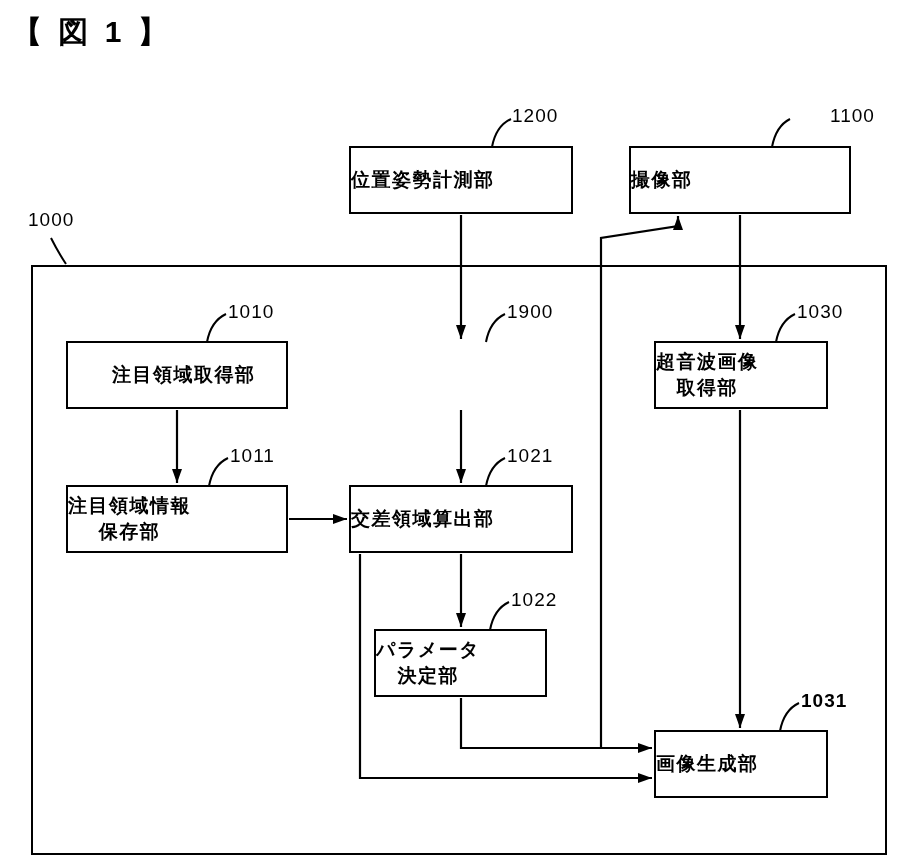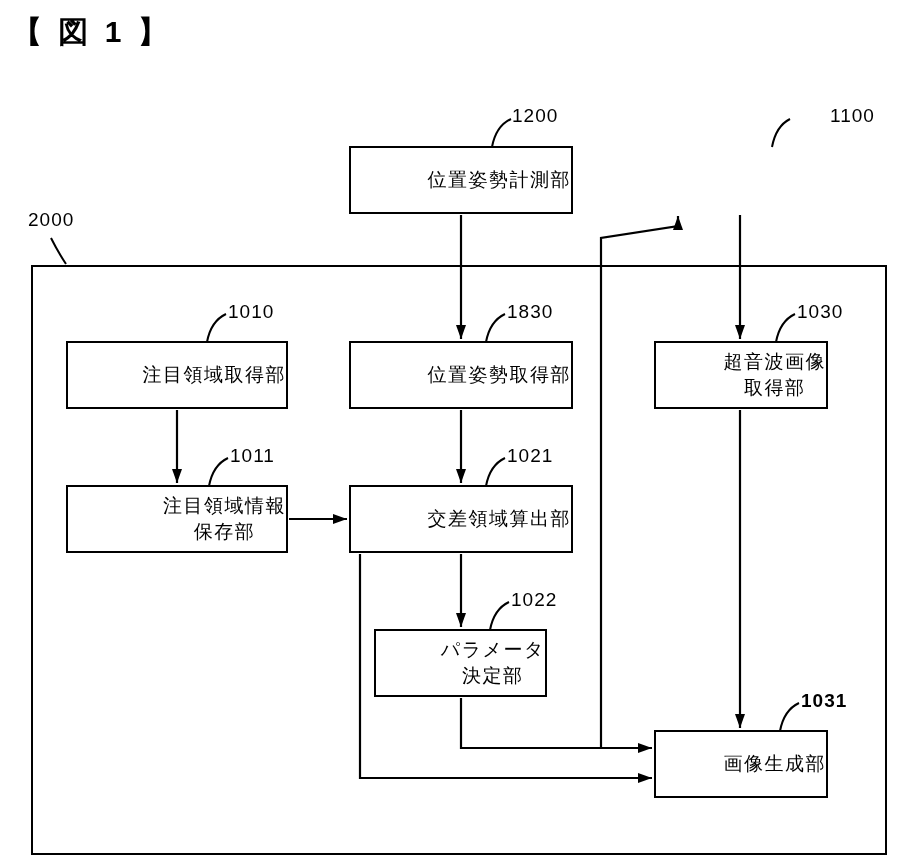--- a/index.html
+++ b/index.html
@@ -11,22 +11,22 @@
   .fig-title {
     position:absolute; left:12px; top:12px;
     font-size:30px; font-weight:bold; letter-spacing:4px;
   }
   .outer-box {
     position:absolute; left:31px; top:265px; width:856px; height:590px;
     border:2.5px solid #000; background:transparent;
   }
   .node {
     position:absolute; border:2.5px solid #000; background:#ffffff;
-    display:flex; align-items:center; justify-content:flex-end;
-    text-align:center; font-size:19px; font-weight:normal;
+    display:flex; align-items:center; justify-content:flex-start;
+    text-align:center; font-size:19px; font-weight:bold;
     line-height:1.35; letter-spacing:1.5px;
   }
   .node .lbl { white-space:pre-line; }
   .n1200 { left:349px; top:146px; width:224px; height:68px; }
   .n1100 { left:629px; top:146px; width:222px; height:68px; }
   .n1010 { left:66px;  top:341px; width:222px; height:68px;padding-left:44px; }
   .n1020 { left:349px; top:341px; width:224px; height:68px; }
   .n1030 { left:654px; top:341px; width:174px; height:68px; }
   .n1011 { left:66px;  top:485px; width:222px; height:68px; }
   .n1021 { left:349px; top:485px; width:224px; height:68px; }
@@ -84,25 +84,25 @@
     <path d="M780,731 Q784,710 799,703" stroke="#000" stroke-width="2" fill="none"></path>
   </svg>
 
   <div class="outer-box">
     
   </div>
 
   <div class="node n1200">
     <span class="lbl">位置姿勢計測部</span>
   </div>
+  <div class="node n1100">
+    <span class="lbl">撮像部</span>
+  </div>
   <div class="node n1010">
     <span class="lbl">注目領域取得部</span>
-  </div>
-  <div class="node n1020">
-    <span class="lbl">位置姿勢取得部</span>
   </div>
   <div class="node n1030">
     <span class="lbl">超音波画像
 取得部</span>
   </div>
   <div class="node n1011">
     <span class="lbl">注目領域情報
 保存部</span>
   </div>
   <div class="node n1021">
@@ -111,22 +111,22 @@
   <div class="node n1022">
     <span class="lbl">パラメータ
 決定部</span>
   </div>
   <div class="node n1031">
     <span class="lbl">画像生成部</span>
   </div>
 
   <div class="ref r1200">1200</div>
   <div class="ref r1100">1100</div>
-  <div class="ref r1000">2000</div>
+  <div class="ref r1000">1000</div>
   <div class="ref r1010">1010</div>
-  <div class="ref r1020">1830</div>
+  <div class="ref r1020">1900</div>
   <div class="ref r1030">1030</div>
   <div class="ref r1011">1011</div>
   <div class="ref r1021">1021</div>
   <div class="ref r1022">1022</div>
   <div class="ref r1031">1031</div>
 
 </div>
 
 </body></html>

